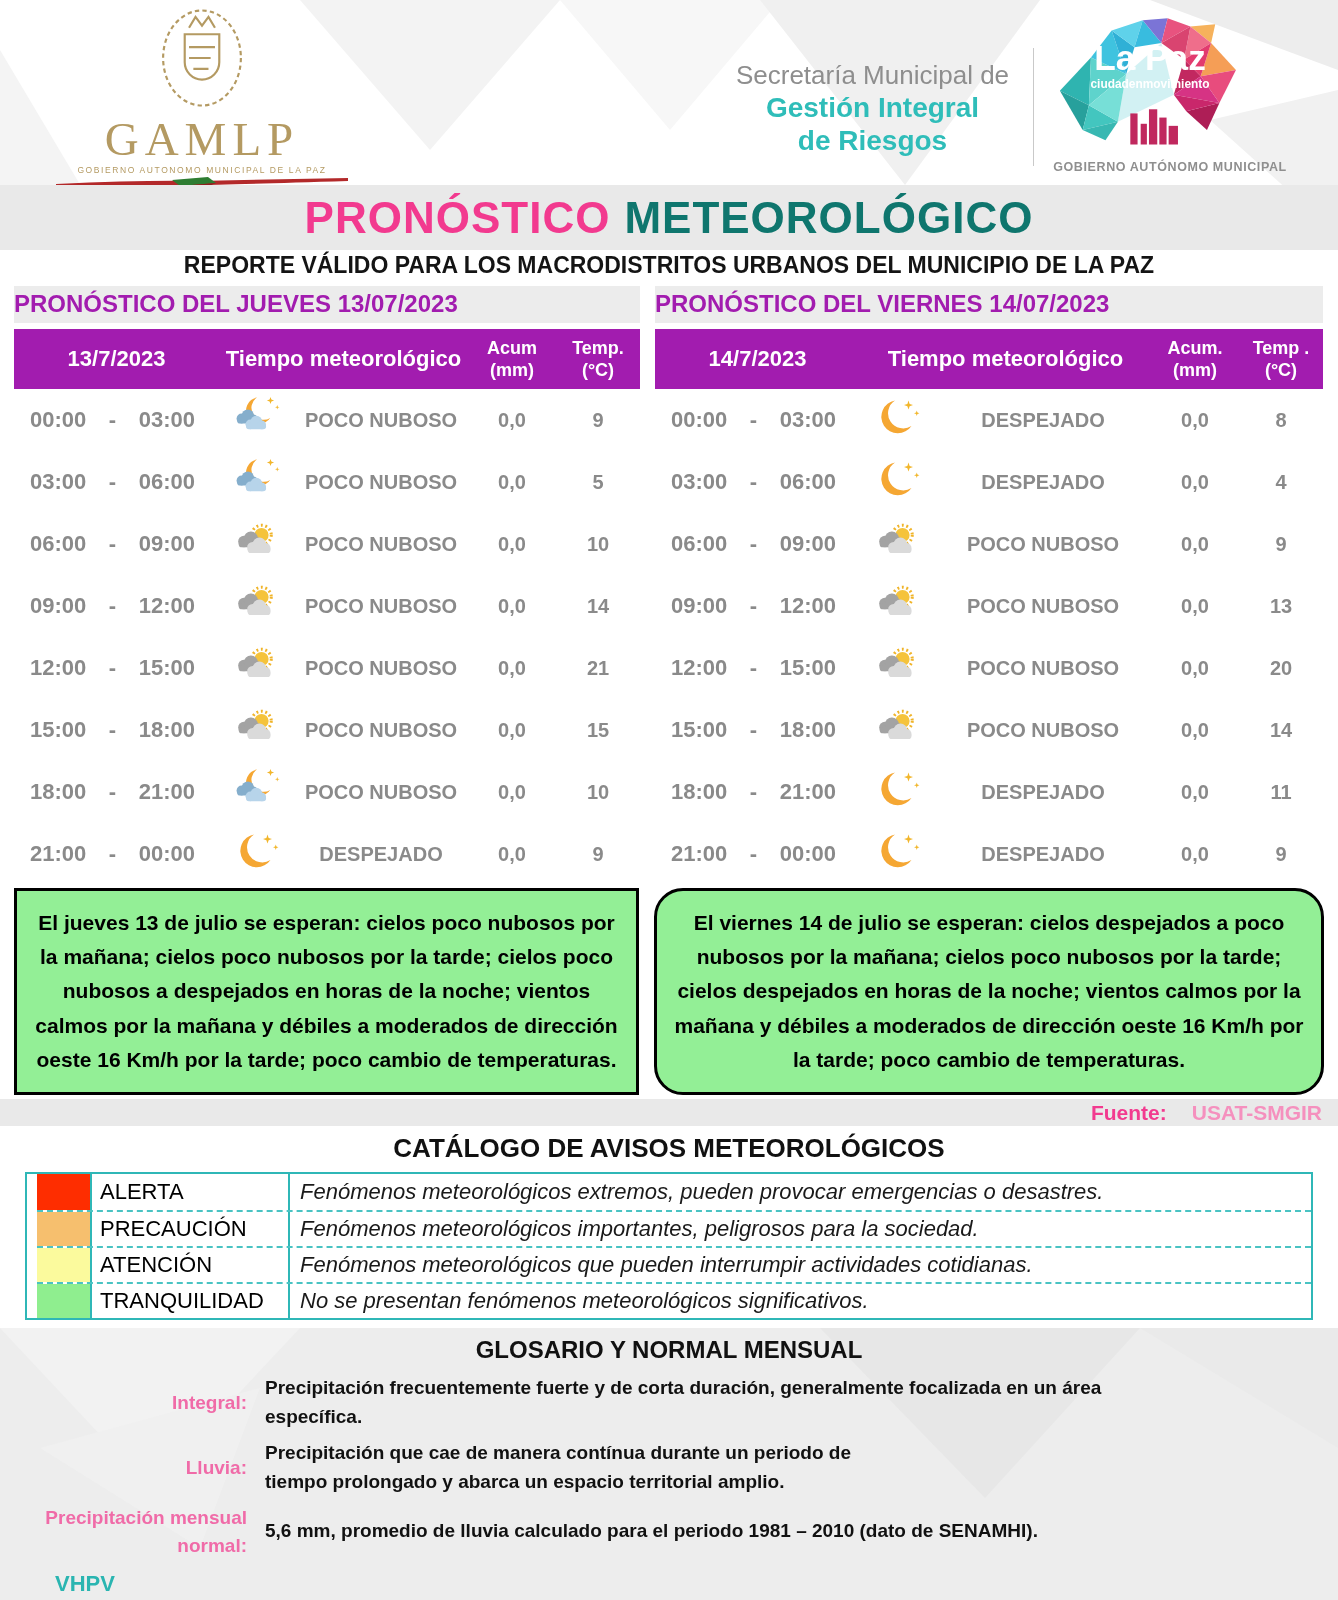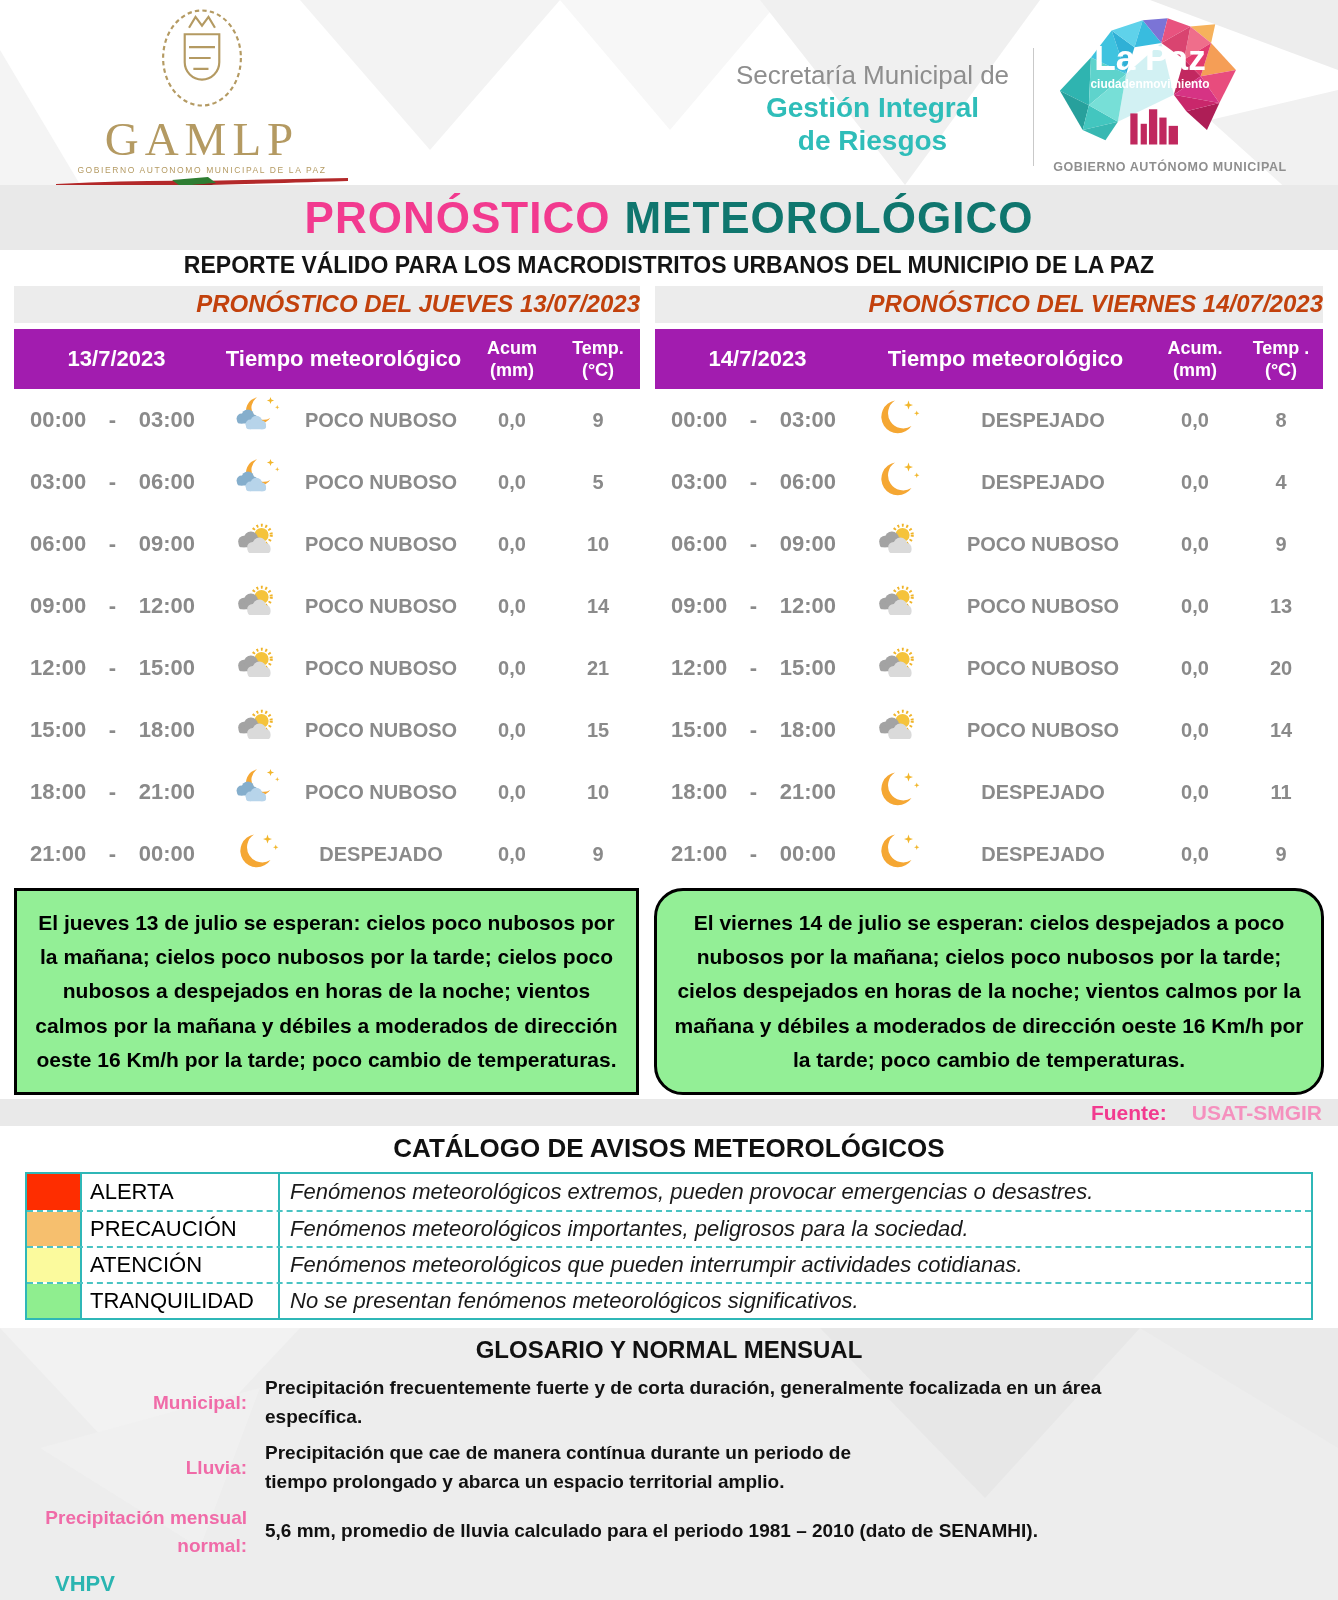--- a/index.html
+++ b/index.html
@@ -24,21 +24,21 @@
   .title-band { position:relative; z-index:1; height:65px; background:#e9e9e9; display:flex; align-items:center; justify-content:center; font-weight:bold; font-size:44px; letter-spacing:1px; }
   .title-band .t-pink { color:#F23A8F; margin-right:14px; }
   .title-band .t-teal { color:#0f766e; }
   .subtitle { height:31px; display:flex; align-items:center; justify-content:center; font-weight:bold; font-size:23px; color:#141414; background:#fff; }
 
   
   .forecast-wrap { display:flex; gap:15px; padding:5px 14px 0 14px; }
   .fcol { background:#fff; }
   .fcol.left  { width:626px; }
   .fcol.right { width:668px; }
-  .fcol-title { background:#ececec; color:#c2410c; font-weight:bold; font-size:24px; text-align:right; padding:4px 0 5px;font-style:italic; }
+  .fcol-title { background:#ececec; color:#a21caf; font-weight:bold; font-size:24px; text-align:left; padding:4px 0 5px; }
   .thead { margin-top:6px; background:#a21caf; color:#fff; display:grid; grid-template-columns:205px 75px 1fr 88px 84px; height:60px; align-items:center; font-weight:bold; }
   .thead .h-date { grid-column:1; text-align:center; font-size:22px; }
   .thead .h-weather { grid-column:2 / 4; text-align:center; font-size:22px; }
   .thead .h-two { text-align:center; font-size:18px; line-height:1.25; }
   .rows {}
   .frow { display:grid; grid-template-columns:205px 75px 1fr 88px 84px; height:62px; align-items:center; color:#8a8a8a; font-weight:bold; }
   .frow .time { display:flex; justify-content:space-between; padding:0 24px 0 16px; font-size:22px; }
   .frow .wicon { display:flex; align-items:center; justify-content:center; }
   .frow .wicon svg { width:48px; height:48px; }
   .frow .cond { text-align:center; font-size:20px; }
@@ -51,21 +51,21 @@
   .summary p { font-weight:bold; font-size:21px; color:#000; text-align:center; line-height:1.62; }
 
   
   .fuente-band { margin-top:4px; height:27px; background:#e9e9e9; display:flex; align-items:center; justify-content:flex-end; padding-right:16px; font-size:21px; font-weight:bold; }
   .fuente-band .f-label { color:#F23A8F; margin-right:25px; }
   .fuente-band .f-value { color:#F590BE; }
 
   
   .catalog-title { text-align:center; font-weight:bold; font-size:26px; color:#111; padding:7px 0 8px; background:#fff; }
   .catalog { margin:0 25px; border:2px solid #2FB7B7; background:#fff; }
-  .cat-row { display:grid; grid-template-columns:55px 198px 1fr; height:36px; border-top:2px dashed #49C3C3; }
+  .cat-row { display:grid; grid-template-columns:55px 198px 1fr; height:36px; border-top:2px dashed #49C3C3;margin-left:10px; }
   .cat-row:first-child { border-top:none; }
   .cat-swatch { height:100%; border-right:2px solid #2FB7B7; }
   .cat-label { display:flex; align-items:center; padding-left:8px; font-size:22px; color:#000; border-right:2px solid #2FB7B7; }
   .cat-desc { display:flex; align-items:center; padding-left:10px; font-size:22px; font-style:italic; color:#1a1a1a; }
 
   
   .glossary { position:relative; margin-top:8px; background:#ededed; padding:8px 0 6px; }
   .glossary .bg-tex { top:0; }
   .gloss-inner { position:relative; z-index:1; }
   .gloss-title { text-align:center; font-weight:bold; font-size:24px; color:#111; margin-bottom:10px; }
@@ -634,21 +634,21 @@
   <div class="glossary">
     <svg class="bg-tex" width="1338" height="220">
       <polygon points="0,0 300,0 150,160" fill="#f2f2f2"></polygon>
       <polygon points="820,0 1140,0 985,170" fill="#e7e7e7"></polygon>
       <polygon points="1140,0 1338,120 1338,0" fill="#eaeaea"></polygon>
       <polygon points="40,120 260,60 200,220" fill="#f0f0f0"></polygon>
     </svg>
     <div class="gloss-inner">
       <div class="gloss-title">GLOSARIO Y NORMAL MENSUAL</div>
       <div class="gentry">
-        <div class="gterm">Municipal:</div>
+        <div class="gterm">Integral:</div>
         <div class="gdef">Precipitación frecuentemente fuerte y de corta duración, generalmente focalizada en un área específica.</div>
       </div>
       <div class="gentry">
         <div class="gterm">Lluvia:</div>
         <div class="gdef" style="padding-right:420px;">Precipitación que cae de manera contínua durante un periodo de tiempo prolongado y abarca un espacio territorial amplio.</div>
       </div>
       <div class="gentry">
         <div class="gterm">Precipitación mensual normal:</div>
         <div class="gdef">5,6 mm, promedio de lluvia calculado para el periodo 1981 – 2010 (dato de SENAMHI).</div>
       </div>

